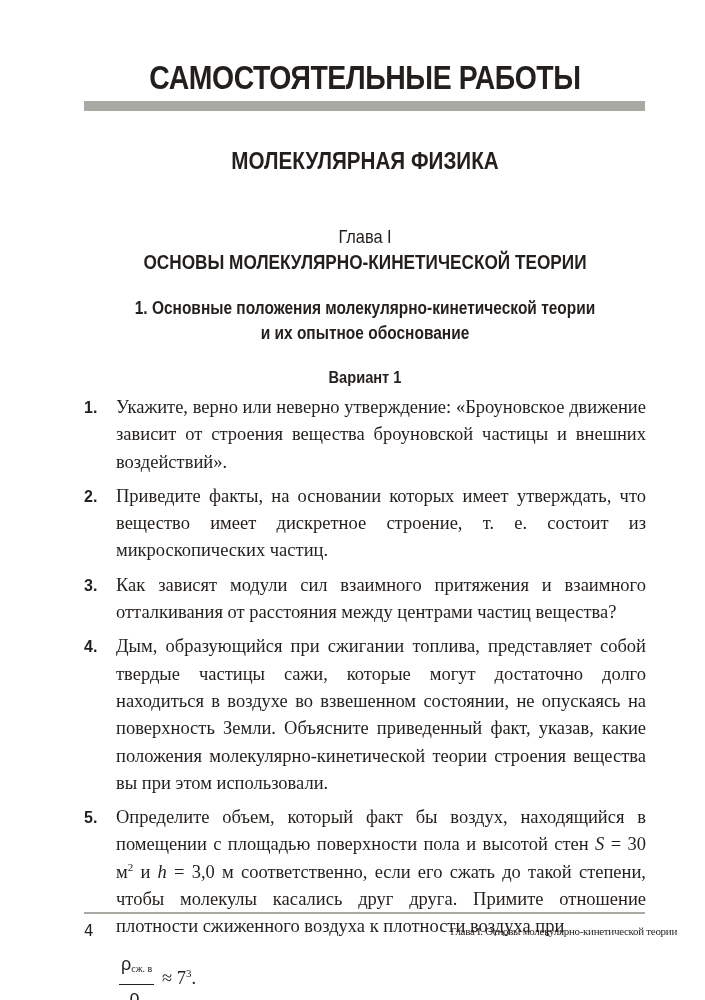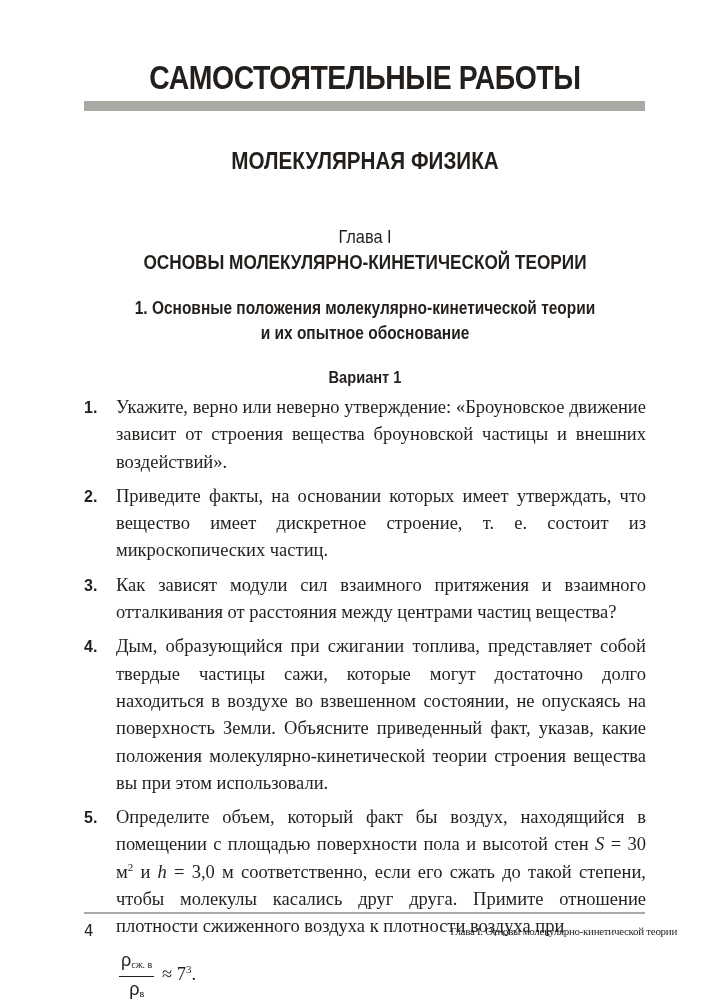--- a/index.html
+++ b/index.html
@@ -46,21 +46,21 @@
     .task-num {
       position: absolute; left: 0; top: 0;
       font-family: "Liberation Sans", sans-serif; font-weight: bold; font-size: 16px; line-height: 27px;
     }
     .task-text {
       font-family: "Liberation Serif", serif; font-size: 18.5px; line-height: 27.3px;
       text-align: justify; display: block; hyphens: manual;
     }
     .task-text i { font-style: italic; }
     .frac { display: inline-block; vertical-align: middle; text-align: center; margin: 0 3px; position: relative; top: 2px; }
-    .frac .num { display: block; border-bottom: 1px solid #231f1c; padding: 0 2px; line-height: 22px; font-family: "Liberation Sans", sans-serif; font-size: 18px; }
+    .frac .num { display: block; border-bottom: 1px solid #231f1c; padding: 0 2px; line-height: 30px; font-family: "Liberation Sans", sans-serif; font-size: 18px; }
     .frac .den { display: block; line-height: 24px; font-family: "Liberation Sans", sans-serif; font-size: 18px; }
     .frac sub { font-family: "Liberation Serif", serif; font-size: 10px; vertical-align: -2px; }
     .last-line { display: block; margin-top: 6px; text-align: left; }
     sup { font-size: 11px; line-height: 0; }
 
     .footer-rule { position: absolute; left: 84px; width: 561px; top: 912px; height: 2px; background: #a9aaa4; }
     .footer-page { position: absolute; left: 84px; top: 921px; font-family: "DejaVu Sans", sans-serif; font-size: 15px; line-height: 20px; }
     .footer-running { position: absolute; right: 60px; top: 921px; font-family: Liberation Serif, serif; font-size: 11px; line-height: 20px; letter-spacing: -0.3px; }
   </style>
 </head>

